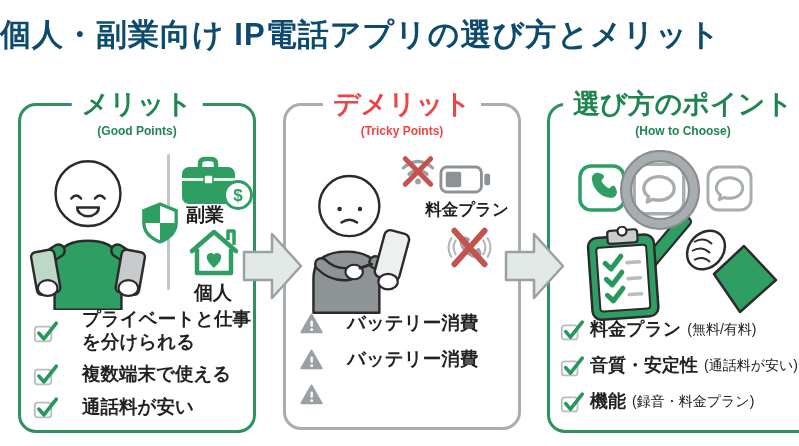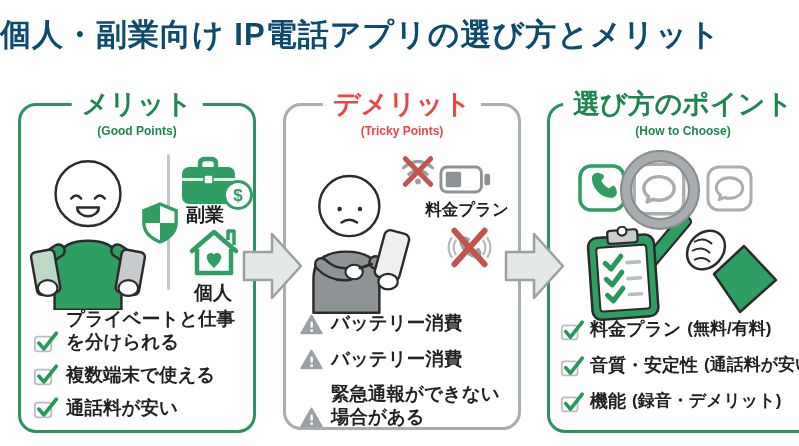--- a/index.html
+++ b/index.html
@@ -17,26 +17,26 @@
                line-height:38px;white-space:nowrap;z-index:2;}
   .panel-subtitle{position:absolute;top:18px;left:0;right:0;text-align:center;
                   font-size:12px;font-weight:700;z-index:2;}
   .tgreen{color:#1f854f;}
   .tgray{color:#ef4444;}
   .vline{position:absolute;width:2.5px;background:#c3c7c9;border-radius:2px;}
   .icon-label{position:absolute;text-align:center;font-weight:700;font-size:19px;color:#1e1e1e;}
   .icon-label.small{font-size:16.5px;}
   .checklist{position:absolute;margin:0;padding:0;list-style:none;display:flex;
              flex-direction:column;}
-  .checklist li{display:flex;align-items:flex-end;gap:8px;font-weight:700;
+  .checklist li{display:flex;align-items:center;gap:24px;font-weight:700;
                 font-size:18.5px;line-height:1.22;color:#222;}
   .checklist .bullet{flex:0 0 auto;margin-top:1px;}
   .choose-list li{align-items:center;white-space:nowrap;gap:6px;}
   .choose-list .main{font-size:18px;font-weight:800;}
-  .choose-list .note{font-size:17px;font-weight:700;}
+  .choose-list .note{font-size:14px;font-weight:400;}
   .arrow{position:absolute;z-index:3;}
 </style>
 </head>
 <body>
 
 <div class="canvas">
 
   <svg width="0" height="0" style="position:absolute" aria-hidden="true">
     <defs>
       <symbol id="sym-checkbox" viewBox="0 0 30 28">
@@ -198,21 +198,20 @@
         <li>
           <svg class="bullet" width="23" height="21">
               <use href="#sym-warning"></use>
             </svg>
           <span>バッテリー消費</span>
         </li>
         <li>
           <svg class="bullet" width="23" height="21">
               <use href="#sym-warning"></use>
             </svg>
-          <span>緊急通報ができない場合がある</span>
         </li>
       </ul>
     </div>
   </section>
 
   <svg class="arrow" style="left:504px;top:231px;" width="62" height="70" viewBox="0 0 62 70">
     <polygon points="2,21 30,21 30,3 59,35 30,67 30,49 2,49" fill="#e3e9e6" stroke="#9aa0a3" stroke-width="2.5" stroke-linejoin="round"></polygon>
   </svg>
 
   <section class="panel green" style="left:547px;top:103px;width:272px;height:330px;">
@@ -275,19 +274,19 @@
               <use href="#sym-checkbox"></use>
             </svg>
           <span class="main">音質・安定性</span>
           <span class="note">(通話料が安い)</span>
         </li>
         <li>
           <svg class="bullet" width="24" height="22">
               <use href="#sym-checkbox"></use>
             </svg>
           <span class="main">機能</span>
-          <span class="note">(録音・デメリット)</span>
+          <span class="note">(録音・料金プラン)</span>
         </li>
       </ul>
     </div>
   </section>
 
 </div>
 
 </body></html>

